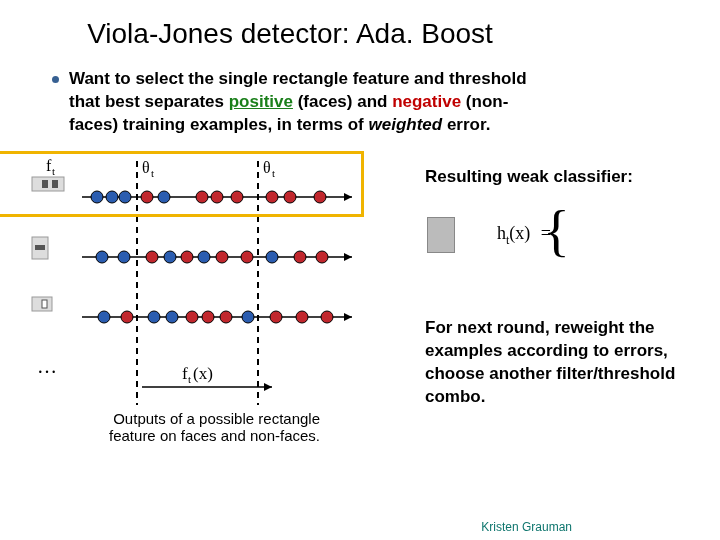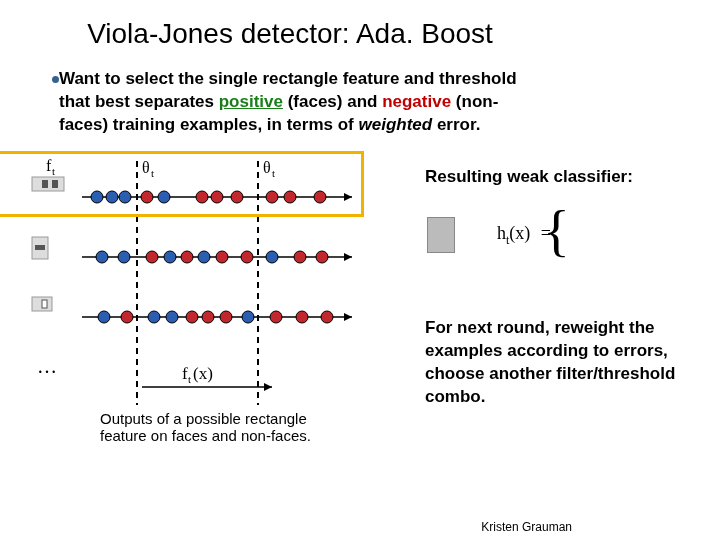--- a/index.html
+++ b/index.html
@@ -1,39 +1,39 @@
 <!DOCTYPE html>
 <html><head>
 <meta charset="utf-8">
 <style>
   * { box-sizing: border-box; margin: 0; padding: 0; }
   html, body { width: 720px; height: 540px; background: #fff; font-family: Verdana, Geneva, sans-serif; color: #000; overflow: hidden; }
   .slide { width: 580px; height: 540px; position: relative; padding: 10px 30px 0 30px; }
   .title { font-size: 28px; font-weight: 400; text-align: center; font-family: Verdana, sans-serif; margin-top: 8px; margin-bottom: 18px; }
-  .bullet-row { display: flex; align-items: flex-start; padding: 0 20px 0 22px; }
+  .bullet-row { display: flex; align-items: flex-start; gap: 10px; padding: 0 20px 0 22px; }
   .bullet-dot { width: 7px; height: 7px; background: #376092; border-radius: 50%; margin-top: 8px; flex: 0 0 7px; }
   .bullet-text { font-size: 17px; font-weight: 700; line-height: 1.35; }
   .green { color: #1a7f1a; }
   .red { color: #c00000; }
   .em { font-style: italic; font-weight: 700; }
   .content { position: relative; margin-top: 18px; height: 330px; }
   .diagram-wrap { position: absolute; left: -18px; top: 0; width: 370px; }
   .hl-box { position: absolute; left: -18px; top: -4px; width: 370px; height: 66px; border: 3px solid #f0b400; }
   .right-col { position: absolute; left: 395px; top: 12px; width: 300px; }
   .resulting { font-size: 17px; font-weight: 700; margin-bottom: 20px; }
   .eq-box { position: relative; height: 60px; margin-left: 6px; margin-bottom: 34px; }
   .thumb { width: 28px; height: 36px; background: #bbb; position: absolute; left: -4px; top: 10px; border: 1px solid #888; }
   .eq-text { position: absolute; left: 30px; top: 16px; font-family: 'Times New Roman', serif; font-size: 18px; margin-left: 36px; }
   .eq-text sub { font-size: 12px; }
   .brace { position: absolute; left: 112px; top: 2px; font-family: 'Times New Roman', serif; font-size: 56px; line-height: 0.8; }
   .eq-cases { position: absolute; left: 135px; top: 8px; font-family: 'Times New Roman', serif; font-size: 16px; line-height: 1.4; }
   .eq-cases sub { font-size: 11px; }
   .next-round { font-size: 17px; font-weight: 700; line-height: 1.35; margin-top: 50px; }
-  .caption { position: absolute; left: 70px; top: 255px; width: 220px; font-size: 15px; font-family: Verdana, sans-serif; }
-  .credit { position: absolute; right: 8px; bottom: 6px; font-size: 12px; font-family: Arial, sans-serif; color: #000000; }
+  .caption { position: absolute; left: 70px; top: 255px; width: 220px; font-size: 15px; font-family: Verdana, sans-serif; text-align: right; }
+  .credit { position: absolute; right: 8px; bottom: 6px; font-size: 12px; font-family: Arial, sans-serif; color: #0f766e; }
 </style>
 </head>
 <body>
 
 <div class="slide">
 
   <div class="title">Viola-Jones detector: Ada. Boost</div>
 
   <div class="bullet-row">
     <div class="bullet-dot"></div>

